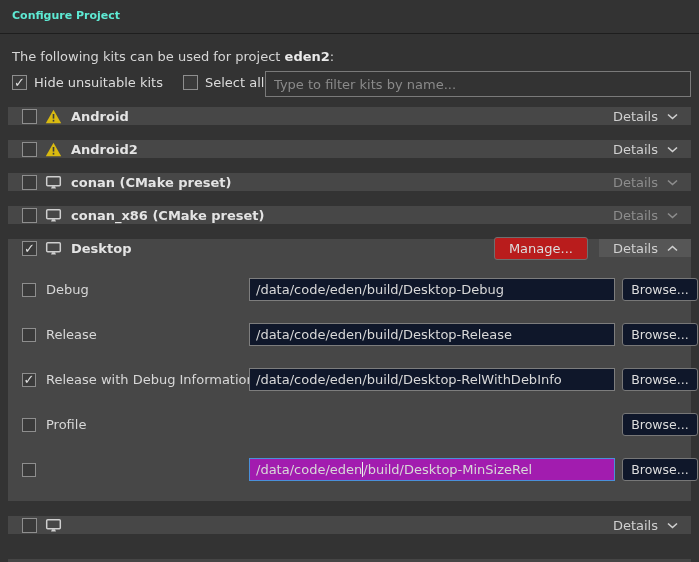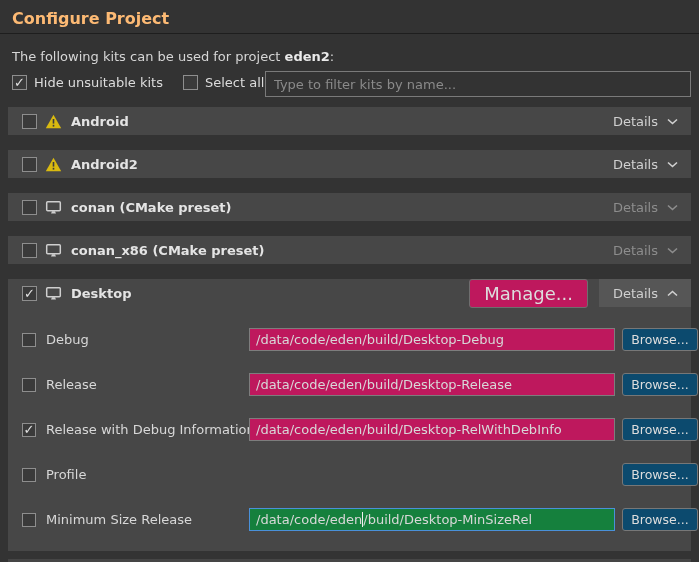--- a/index.html
+++ b/index.html
@@ -6,21 +6,21 @@
   html,body { width:699px; height:562px; overflow:hidden; }
   body {
     background:#333333;
     font-family:"DejaVu Sans","Liberation Sans",sans-serif;
     font-size:13px; color:#dcdcdc;
     position:relative;
   }
   
   .page-title {
     position:absolute; left:12px; top:9px;
-    font-size:16px; font-weight:bold; color:#fdba74;
+    font-size:11px; font-weight:bold; color:#5eead4;
   }
   .title-sep {
     position:absolute; left:0; top:33px; width:699px; height:1px;
     background:#1e1e1e;
   }
   .intro { position:absolute; left:12px; top:49px; color:#d6d6d6; }
   .intro b { color:#eaeaea; }
   
   .filter-bar { position:absolute; left:12px; top:75px; display:flex; align-items:center; gap:20px; }
   .cb-wrap { display:flex; align-items:center; gap:7px; cursor:default; }
@@ -33,51 +33,51 @@
   .checkbox.small { width:14px; height:14px; flex-basis:14px; }
   .filter-input {
     position:absolute; left:265px; right:8px; top:71px; height:25px;
     background:#333333; border:1px solid #7a7a7a; color:#d8d8d8;
     font-family:inherit; font-size:13px; padding:12px 8px; outline:none;
   }
   .filter-input::placeholder { color:#8a8a8a; }
   
   #kit-list { position:absolute; left:8px; right:8px; top:107px; }
   .kit-block { margin-bottom:15px; background:#474747; }
-  .kit-header { height:28px; display:flex; align-items:center; padding-left:14px; }
+  .kit-header { height:18px; display:flex; align-items:center; padding-left:14px; }
   .kit-icon { margin-left:8px; display:flex; align-items:center; }
   .kit-name { margin-left:9px; font-weight:bold; color:#e4e4e4; }
   .spacer { flex:1; }
   .manage-btn {
-    background:#be185d; border:1px solid #6e6e6e; border-radius:3px;
-    color:#dddddd; font-family:inherit; font-size:18px;
+    background:#b91c1c; border:1px solid #6e6e6e; border-radius:3px;
+    color:#dddddd; font-family:inherit; font-size:13px;
     padding:3px 14px; margin-right:11px; cursor:default;margin-left:11px;
   }
   .details-btn {
     height:100%; display:flex; align-items:center; gap:9px;
     padding:0 13px 0 14px; color:#d0d0d0; cursor:default;
   }
   .details-btn.highlight { background:#565656; }
   .details-btn.disabled { color:#8d8d8d; }
   
   .config-rows { padding:14px 8px 13px 14px; }
   .config-row { display:flex; align-items:center; height:37px; margin-bottom:8px; }
   .config-row:last-child { margin-bottom:0; }
   .config-label { margin-left:10px; color:#d8d8d8; }
   .pathbox {
     position:absolute; left:227px; width:366px; height:23px;
-    background:#be185d; border:1px solid #7d7d7d;
+    background:#0f172a; border:1px solid #7d7d7d;
     display:flex; align-items:center; padding:0 6px;
     color:#d8d8d8; white-space:nowrap; overflow:hidden;
   }
-  .pathbox.focused { border:1px solid #4a90d9; background:#15803d; }
+  .pathbox.focused { border:1px solid #4a90d9; background:#a21caf; }
   .caret { width:1px; height:15px; background:#f0f0f0; flex:0 0 1px; }
   .browse-btn {
     position:absolute; left:600px; width:76px; height:23px;
-    background:#0c4a6e; border:1px solid #777777; border-radius:3px;
+    background:#0f172a; border:1px solid #777777; border-radius:3px;
     color:#dddddd; font-family:inherit; font-size:12.5px; cursor:default;
   }
   .config-row { position:relative; }
   
   .bottom-sliver { position:absolute; left:8px; right:8px; bottom:0; height:3px; background:#454545; }
 </style>
 </head>
 <body>
 
 <div class="page-title">Configure Project</div>
@@ -225,21 +225,20 @@
           <div class="pathbox">/data/code/eden/build/Desktop-RelWithDebInfo</div>
           <button class="browse-btn">Browse...</button>
         </div>
         <div class="config-row">
           <span class="checkbox small"></span>
           <span class="config-label">Profile</span>
           <button class="browse-btn">Browse...</button>
         </div>
         <div class="config-row">
           <span class="checkbox small"></span>
-          <span class="config-label">Minimum Size Release</span>
           <div class="pathbox focused">
             <span>/data/code/eden</span>
             <span class="caret"></span>
             <span>/build/Desktop-MinSizeRel</span>
           </div>
           <button class="browse-btn">Browse...</button>
         </div>
       </div>
     </div>
     <div class="kit-block">

